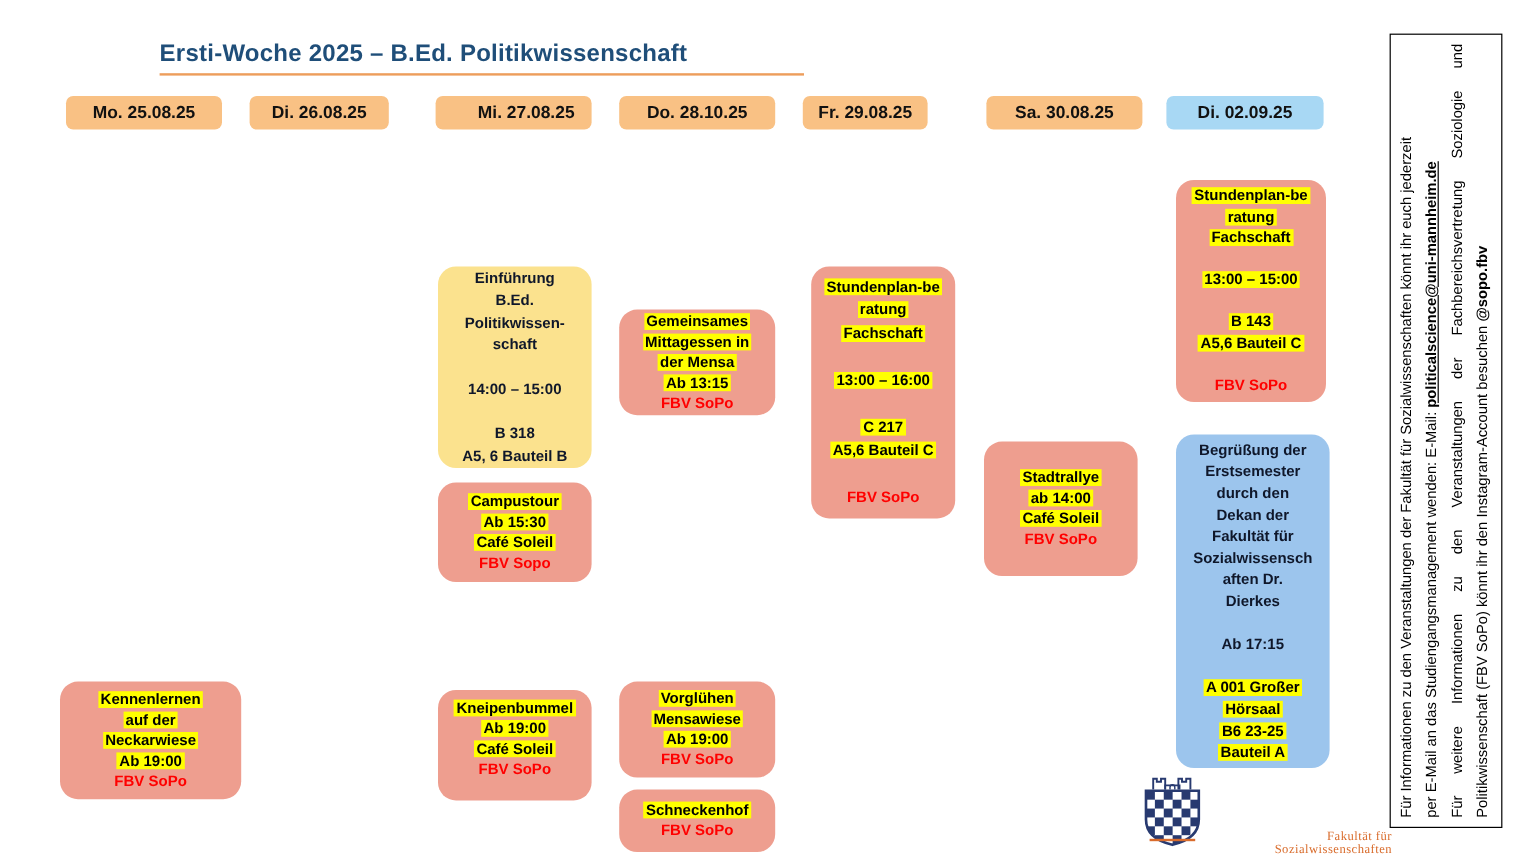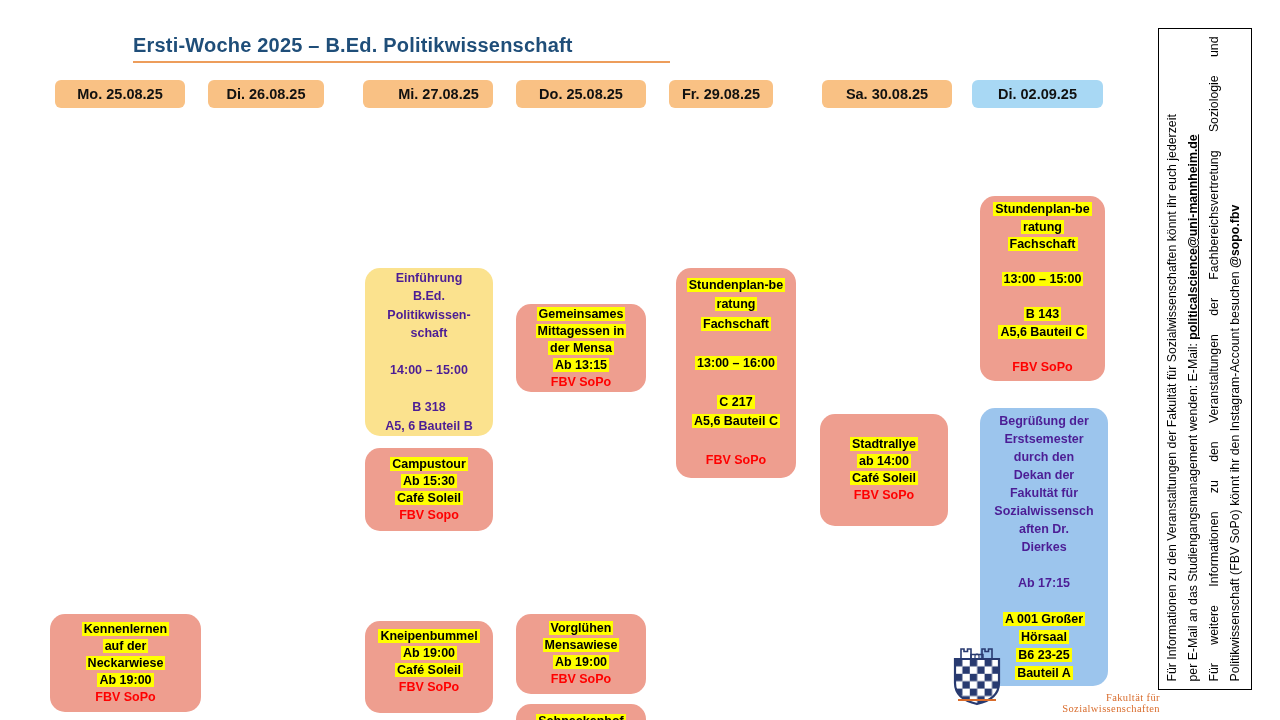--- a/index.html
+++ b/index.html
@@ -39,30 +39,29 @@
   .d6 { left: 972px; width: 131px; }
 
   
   .card {
     position: absolute; border-radius: 15px;
     display: flex; flex-direction: column;
     align-items: center; justify-content: center;
     text-align: left;
     font-weight: bold; font-size: 12.5px; line-height: 17px;
     color: #000;
-    margin-top: 46px;
   }
   .salmon    { background: #EE9E8F; }
   .yellow    { background: #FBE28E; }
   .blue-card { background: #9CC5ED; }
 
   .line { min-height: 1em; white-space: nowrap; }
   .hl   { background: #FFFF00; color: #000; padding: 0 2px; }
   .red  { color: #FF0000; }
-  .plain{ color: #4c1d95; }
+  .plain{ color: #0f172a; }
 
   .c-kennen  { left: 50px;  top: 568px; width: 151px; height: 98px;  }
   .c-einf    { left: 365px; top: 222px; width: 128px; height: 168px; line-height: 18.5px; }
   .c-campus  { left: 365px; top: 402px; width: 128px; height: 83px;  }
   .c-kneipe  { left: 365px; top: 575px; width: 128px; height: 92px;  justify-content: flex-start; padding-top: 7px; }
   .c-mittag  { left: 516px; top: 258px; width: 130px; height: 88px;  }
   .c-vor     { left: 516px; top: 568px; width: 130px; height: 80px;  }
   .c-schneck { left: 516px; top: 658px; width: 130px; height: 52px;  }
   .c-frber   { left: 676px; top: 222px; width: 120px; height: 210px; line-height: 19.5px; }
   .c-stadt   { left: 820px; top: 368px; width: 128px; height: 112px; }
@@ -107,21 +106,21 @@
 </style>
 </head>
 <body>
 
 <div class="title">Ersti-Woche 2025 – B.Ed. Politikwissenschaft</div>
 <div class="title-underline"></div>
 
 <div class="day d0">Mo. 25.08.25</div>
 <div class="day d1">Di. 26.08.25</div>
 <div class="day d2">Mi. 27.08.25</div>
-<div class="day d3">Do. 25.08.25</div>
+<div class="day d3">Do. 28.10.25</div>
 <div class="day d4">Fr. 29.08.25</div>
 <div class="day d5">Sa. 30.08.25</div>
 <div class="day d6 blue">Di. 02.09.25</div>
 
 <div class="card salmon c-kennen">
     <div class="line"><span class="hl">Kennenlernen</span></div>
     <div class="line"><span class="hl">auf der</span></div>
     <div class="line"><span class="hl">Neckarwiese</span></div>
     <div class="line"><span class="hl">Ab 19:00</span></div>
     <div class="line"><span class="red">FBV SoPo</span></div>

